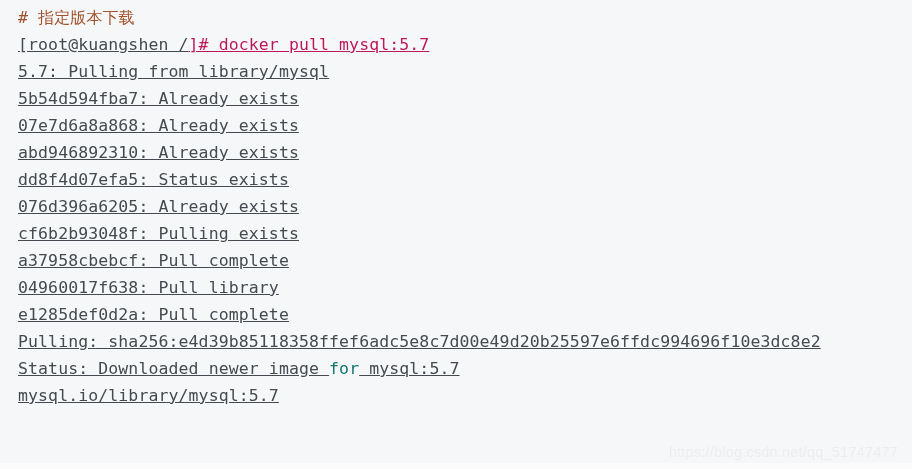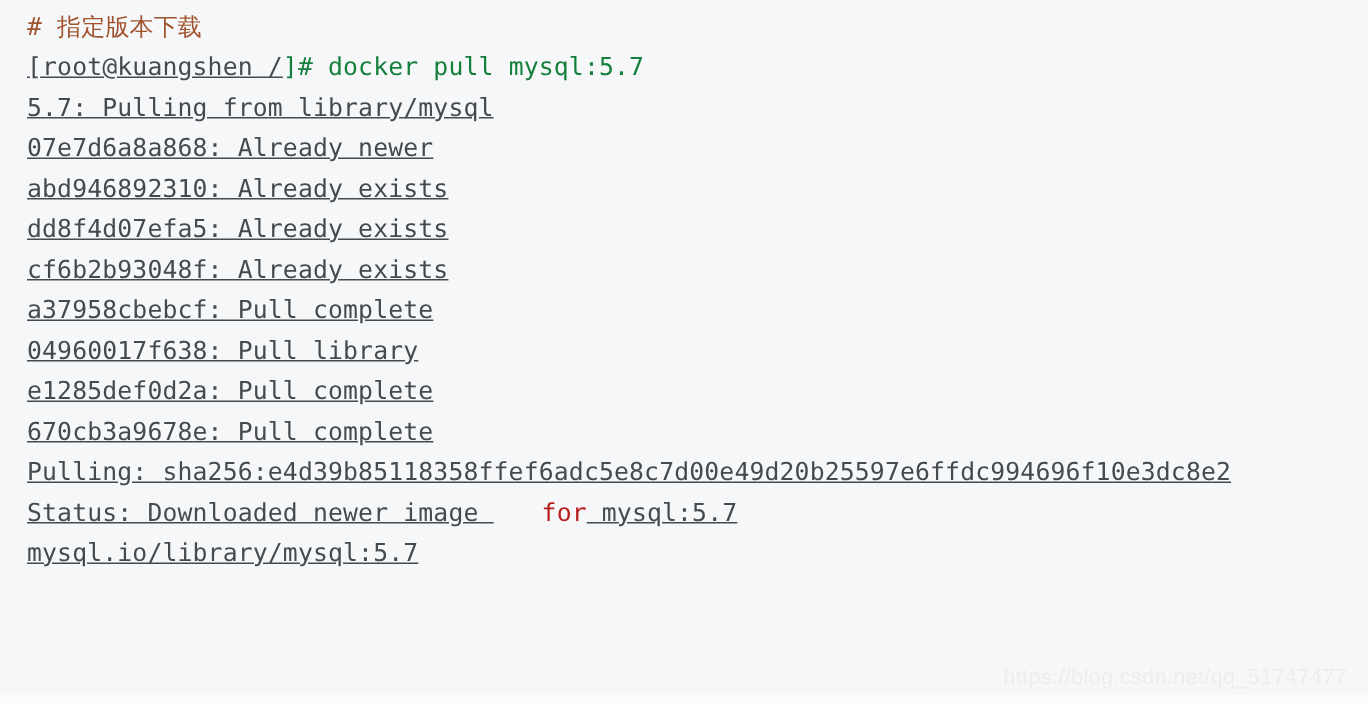--- a/index.html
+++ b/index.html
@@ -39,22 +39,22 @@
   .code-line {
     height: 27px;
     line-height: 27px;
     font-size: 16.5px;
     letter-spacing: 0.1px;
     white-space: pre;
     color: #444a4f;
   }
 
   .tok-comment   { color: #a0522d; }
-  .tok-command   { color: #15803d; }
-  .tok-keyword   { color: #b91c1c; margin-left: 32px; }
+  .tok-command   { color: #be185d; text-decoration: underline; }
+  .tok-keyword   { color: #0f766e; }
   .tok-plain     { color: #444a4f; text-decoration: underline; }
 
   .cjk {
     font-family: Liberation Sans, sans-serif;
     font-size: 16px;
   }
 
   #watermark {
     position: absolute;
     right: 14px;
@@ -69,26 +69,27 @@
   }
 </style>
 </head>
 <body>
 
 <div id="code-block">
   <div id="code-lines">
       <div class="code-line"><span class="tok-comment"># </span><span class="tok-comment cjk">指定版本下载</span></div>
       <div class="code-line"><span class="tok-plain">[root@kuangshen /</span><span class="tok-command">]# docker pull mysql:5.7</span></div>
       <div class="code-line"><span class="tok-plain">5.7: Pulling from library/mysql</span></div>
-      <div class="code-line"><span class="tok-plain">07e7d6a8a868: Already newer</span></div>
+      <div class="code-line"><span class="tok-plain">5b54d594fba7: Already exists</span></div>
+      <div class="code-line"><span class="tok-plain">07e7d6a8a868: Already exists</span></div>
       <div class="code-line"><span class="tok-plain">abd946892310: Already exists</span></div>
-      <div class="code-line"><span class="tok-plain">dd8f4d07efa5: Already exists</span></div>
-      <div class="code-line"><span class="tok-plain">cf6b2b93048f: Already exists</span></div>
+      <div class="code-line"><span class="tok-plain">dd8f4d07efa5: Status exists</span></div>
+      <div class="code-line"><span class="tok-plain">076d396a6205: Already exists</span></div>
+      <div class="code-line"><span class="tok-plain">cf6b2b93048f: Pulling exists</span></div>
       <div class="code-line"><span class="tok-plain">a37958cbebcf: Pull complete</span></div>
       <div class="code-line"><span class="tok-plain">04960017f638: Pull library</span></div>
       <div class="code-line"><span class="tok-plain">e1285def0d2a: Pull complete</span></div>
-      <div class="code-line"><span class="tok-plain">670cb3a9678e: Pull complete</span></div>
       <div class="code-line"><span class="tok-plain">Pulling: sha256:e4d39b85118358ffef6adc5e8c7d00e49d20b25597e6ffdc994696f10e3dc8e2</span></div>
       <div class="code-line"><span class="tok-plain">Status: Downloaded newer image </span><span class="tok-keyword">for</span><span class="tok-plain"> mysql:5.7</span></div>
       <div class="code-line"><span class="tok-plain">mysql.io/library/mysql:5.7</span></div>
     </div>
   <div id="watermark">https://blog.csdn.net/qq_51747477</div>
 </div>
 
 </body></html>

